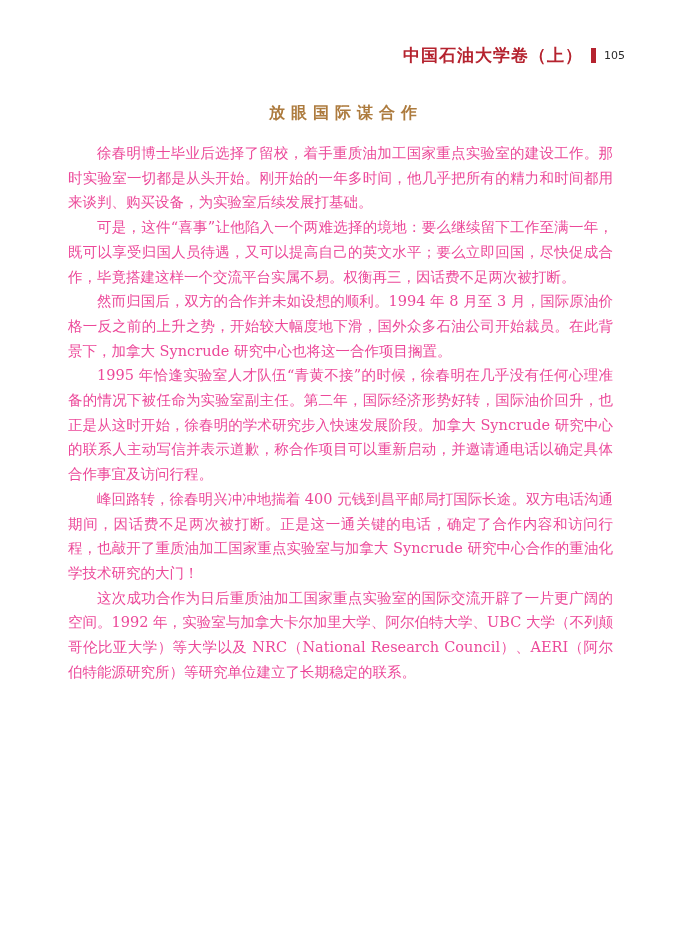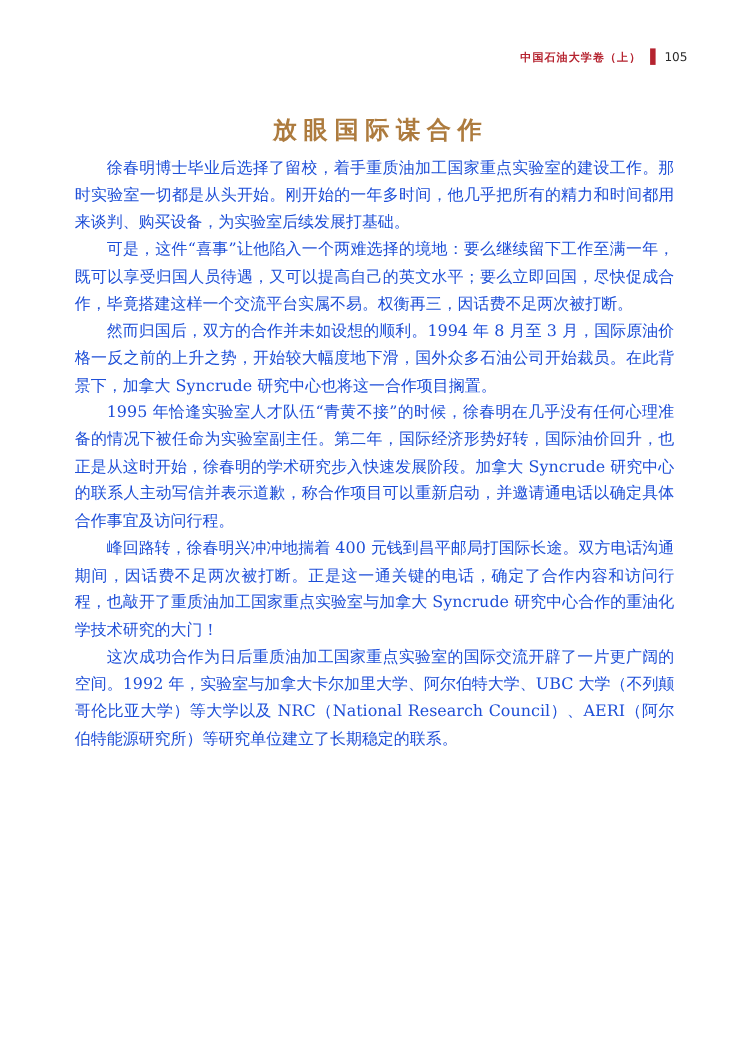--- a/index.html
+++ b/index.html
@@ -19,21 +19,21 @@
   .running-header {
     position: absolute;
     top: 44px;
     right: 55px;
     display: flex;
     align-items: center;
     gap: 8px;
   }
   .running-header .book-title {
     color: #b5232f;
-    font-size: 10px;
+    font-size: 17px;
     font-weight: bold;
     letter-spacing: 1px;
     font-family: "DejaVu Sans", "Liberation Sans", sans-serif;
   }
   .running-header .divider-bar {
     width: 5px;
     height: 15px;
     background: #b5232f;
     display: inline-block;
   }
@@ -43,32 +43,32 @@
     font-family: "DejaVu Sans", "Liberation Sans", sans-serif;
   }
   
   .section-title {
     position: absolute;
     top: 103px;
     left: 12px;
     right: 0;
     text-align: center;
     color: #ad7b3e;
-    font-size: 22px;
+    font-size: 16px;
     font-weight: bold;
     letter-spacing: 6px;
     font-family: "DejaVu Serif", "Liberation Serif", serif;
   }
   
   .article-body {
     position: absolute;
     top: 141px;
     left: 68px;
     width: 545px;
-    color: #1d4ed8;
+    color: #ec4899;
     font-size: 14.5px;
     line-height: 24.7px;
     text-align: justify;
     text-justify: inter-ideograph;
   }
   .article-body p {
     margin: 0;
     text-indent: 2em;
     word-break: break-all;
   }

